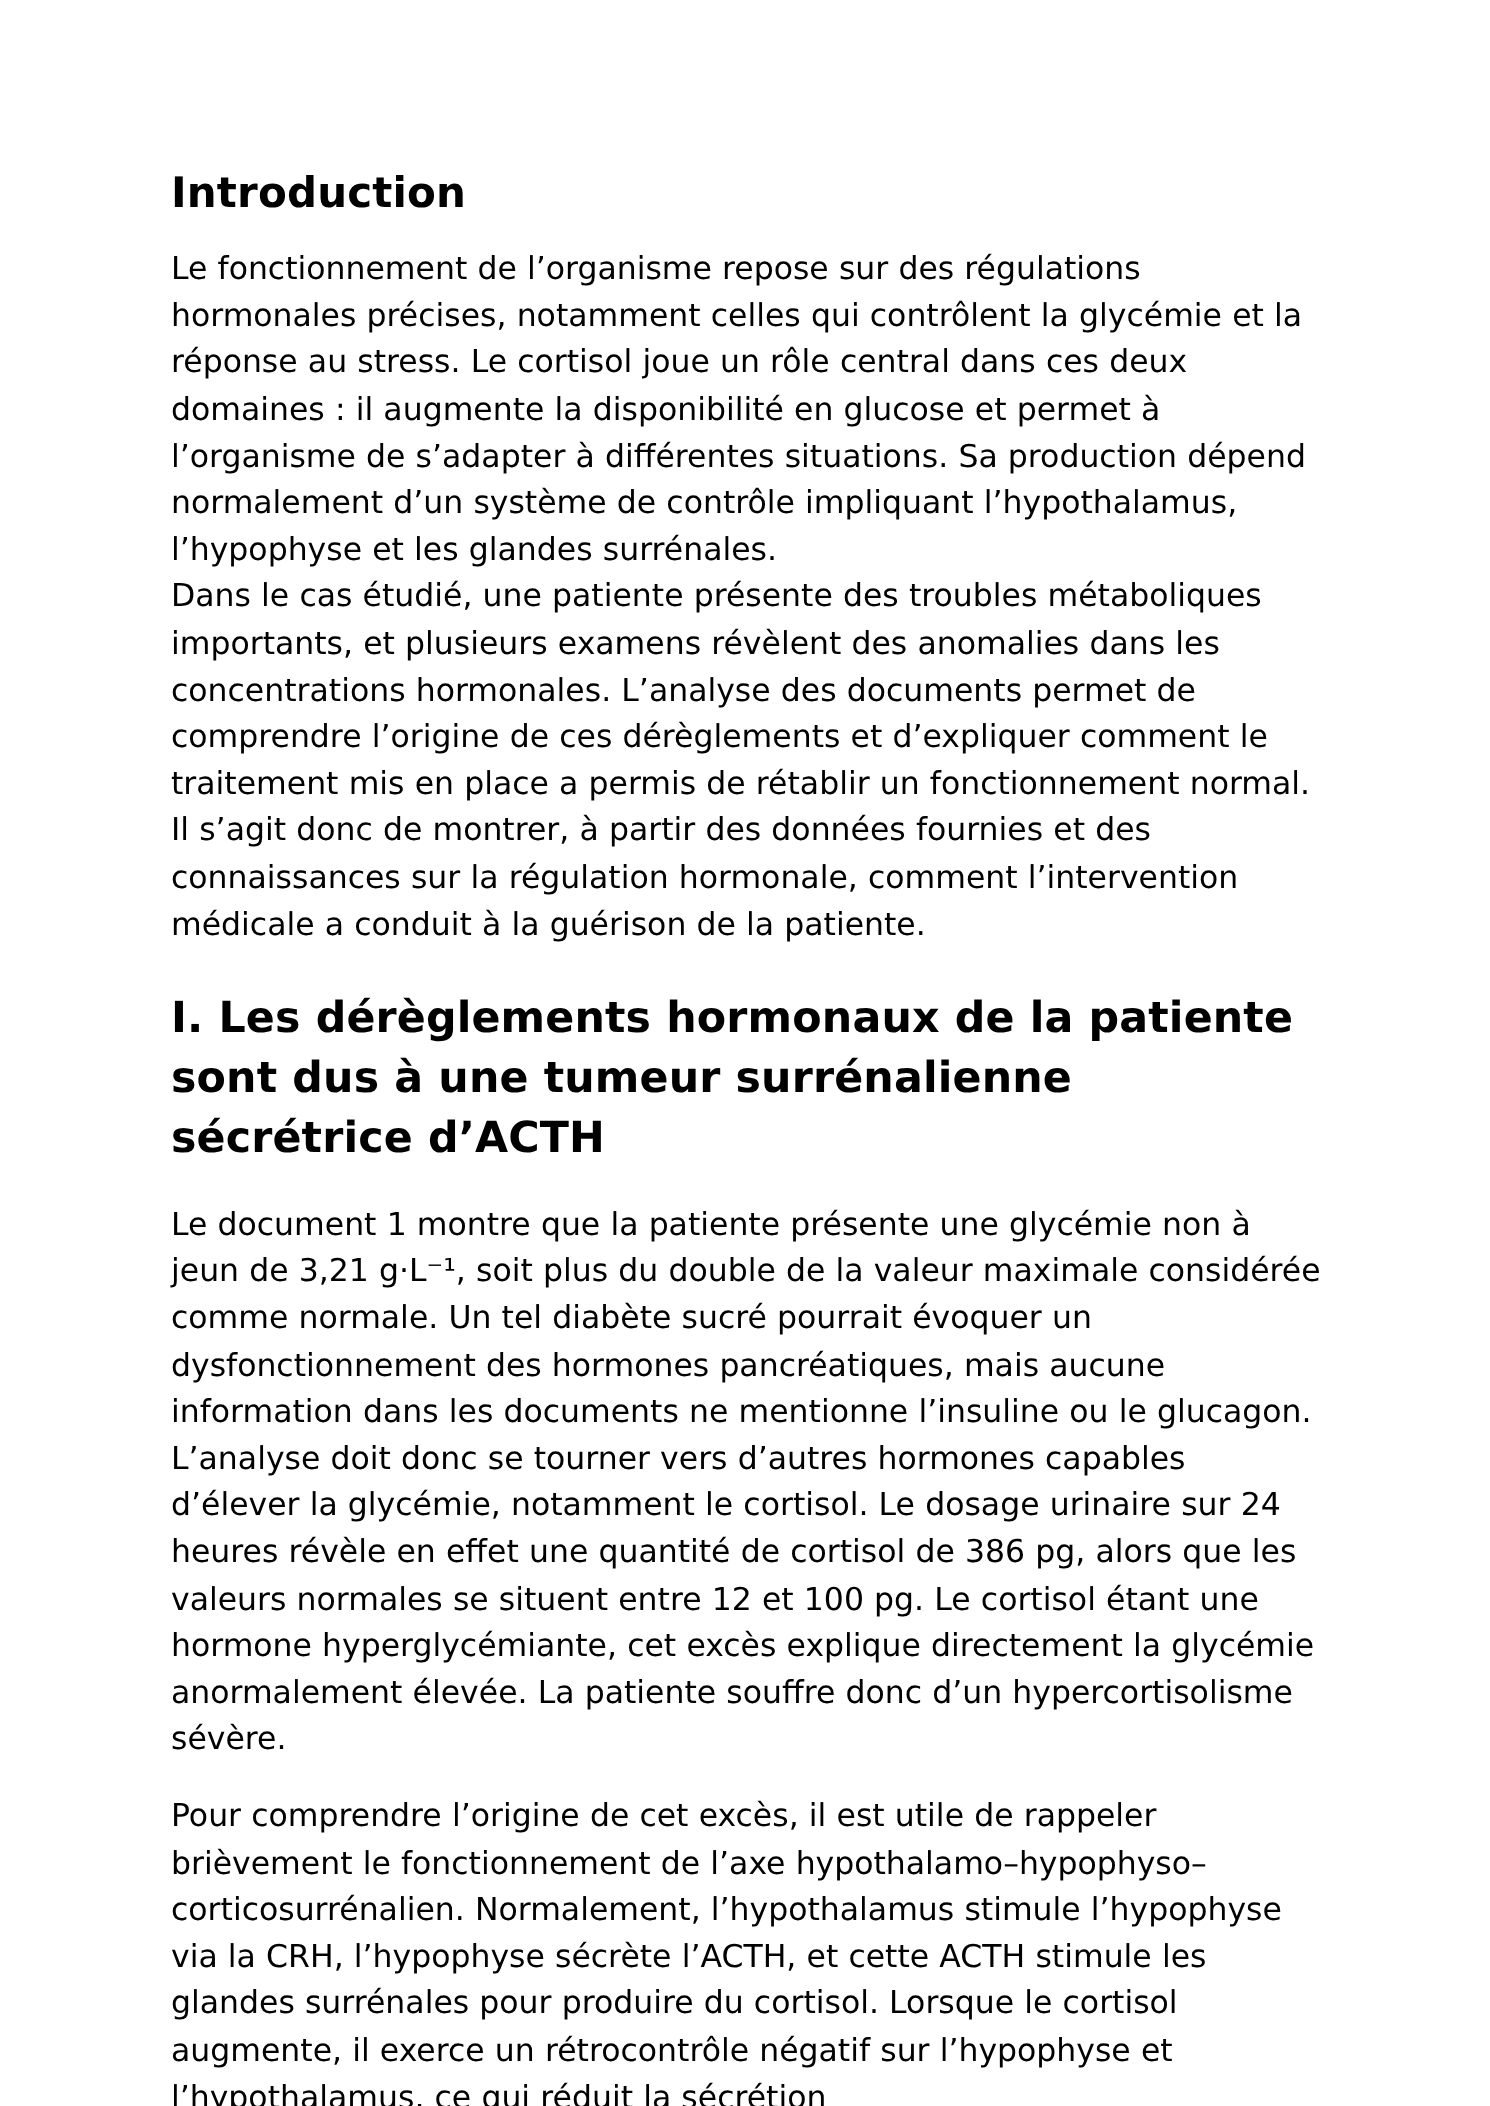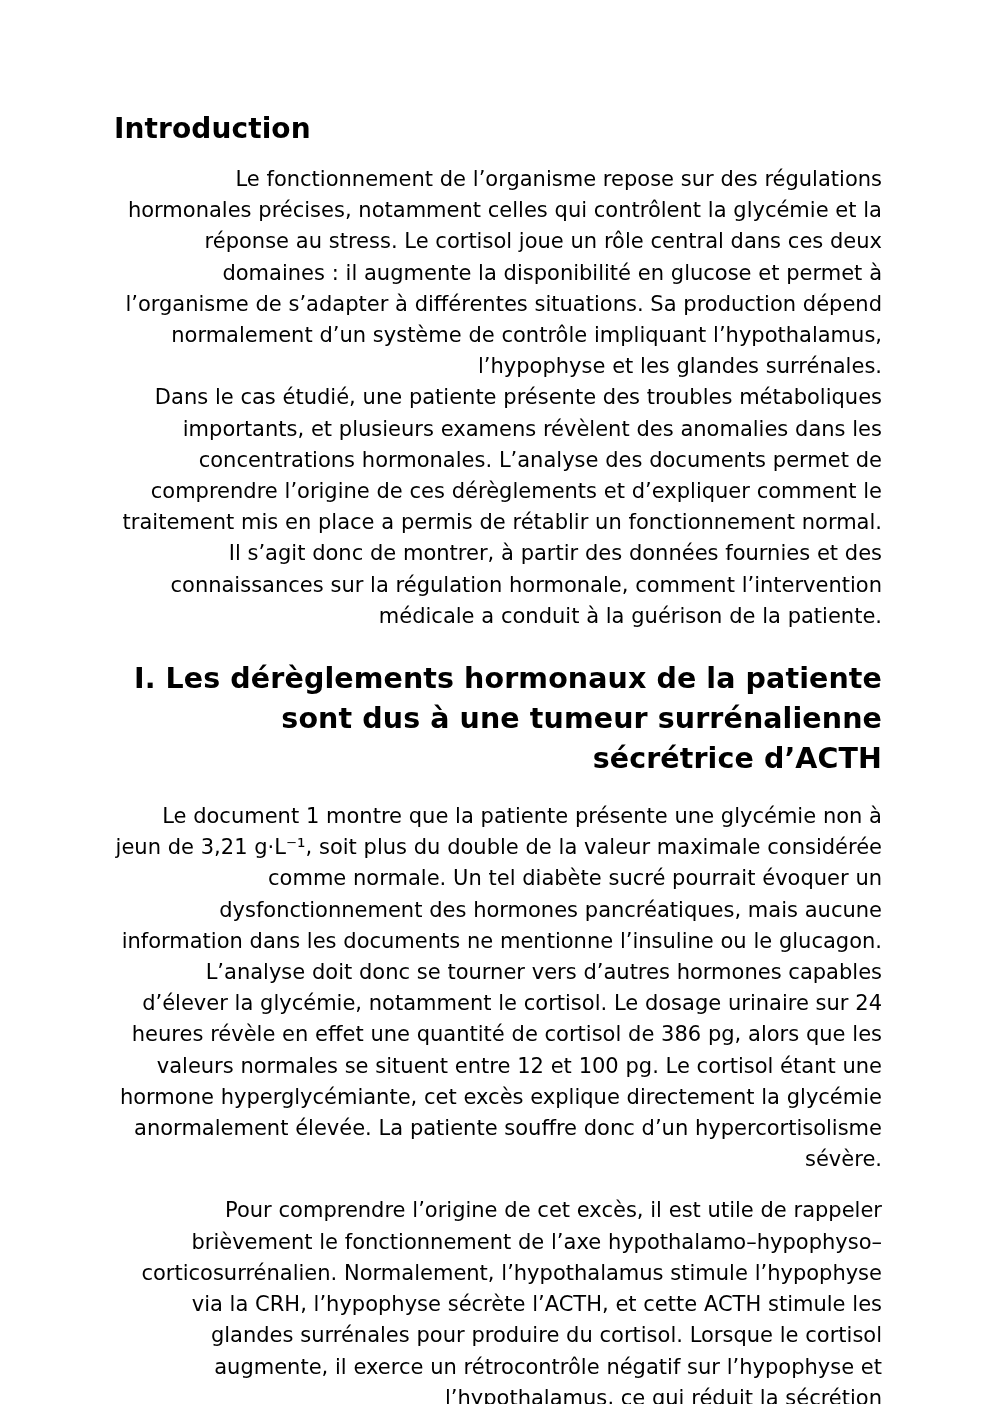--- a/index.html
+++ b/index.html
@@ -38,28 +38,27 @@
     margin: 0 0 18px 0;
     letter-spacing: 0.1px;
   }
 
   h2.section-title {
     font-size: 28.5px;
     font-weight: bold;
     line-height: 40px;
     margin: 27px 0 22px 0;
     letter-spacing: 0.1px;
-    text-align: right;
   }
 
   p.body-text {
     font-size: 21px;
     line-height: 31.2px;
     margin: 0;
-    text-align: right;
+    text-align: left;
     word-spacing: 0.1px;
   }
 
   p.body-text + p.body-text.spaced {
     margin-top: 20px;
   }
 
   .bold {
     font-weight: normal;
   }

